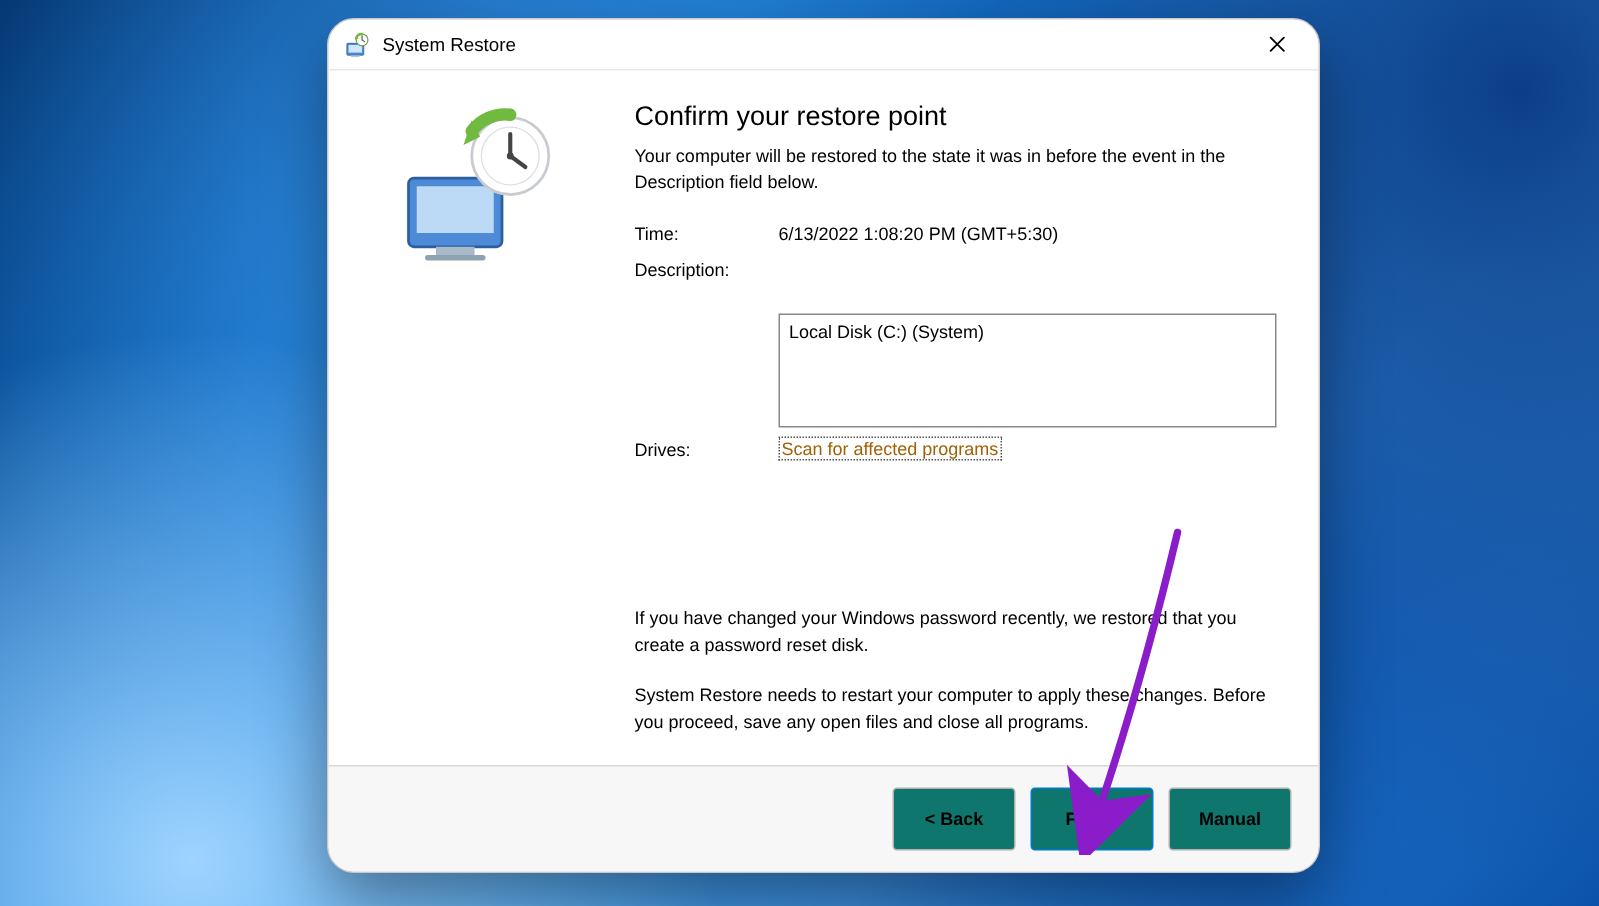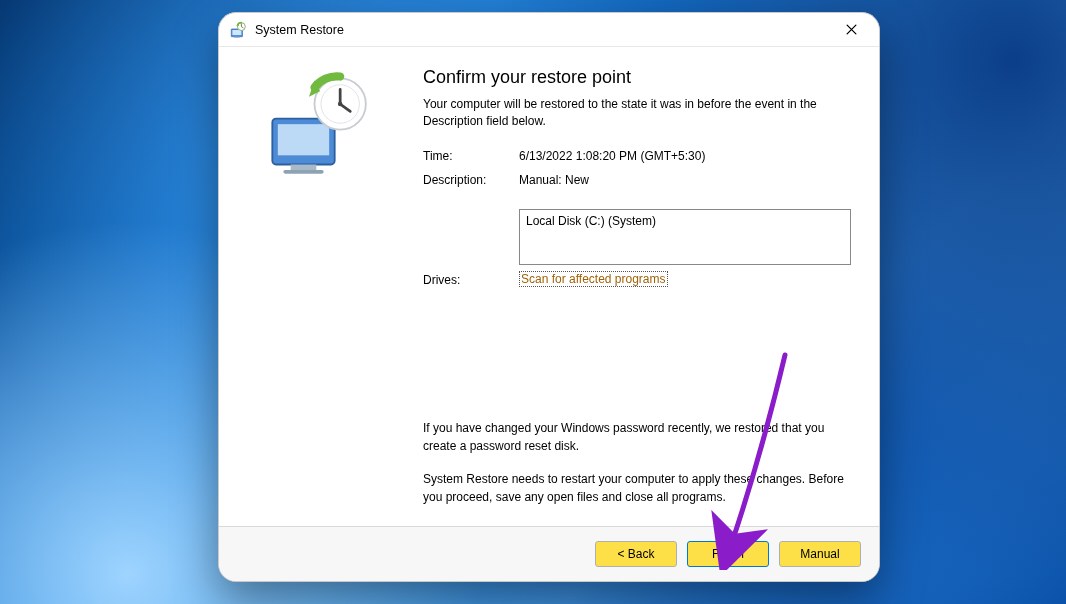--- a/index.html
+++ b/index.html
@@ -93,21 +93,21 @@
     display: flex;
     font-size: 12px;
     margin-bottom: 10px;
     align-items: flex-end;
   }
   .info-row .label { width: 96px; }
   .info-row .value { flex:1; }
   .drives-box {
     flex:1;
     border: 1px solid #888;
-    height: 56px;
+    height: 76px;
     padding: 4px 6px;
     font-size: 12px;
     background:#fff;
   }
   .scan-link {
     color: #a16207;
     font-size: 12px;
     border: 1px dotted #555;
     padding: 0 1px;
     display:inline-block;
@@ -126,29 +126,29 @@
   .button-bar {
     border-top: 1px solid #d9d9d9;
     padding: 14px 18px;
     background: #f7f7f7;
     display:flex;
     justify-content:flex-end;
     gap: 10px;
   }
   .btn {
     min-width: 82px;
-    height: 26px;
+    height: 42px;
     padding: 0 12px;
     font-size: 12px;
     font-family: inherit;
-    background: #fde047;
+    background: #0f766e;
     border: 1px solid #b0b0b0;
     border-radius: 3px;
     cursor: pointer;
-    display:flex; align-items:center; justify-content:center;
+    display:flex; align-items:center; justify-content:center;font-weight:bold;
   }
   .btn.primary {
     border: 1.5px solid #0078d4;
     border-radius: 3px;
   }
 
   
   .annotation-arrow {
     position:absolute;
     pointer-events:none;
@@ -205,21 +205,20 @@
       <div class="heading">Confirm your restore point</div>
       <div class="subtext">Your computer will be restored to the state it was in before the event in the Description field below.</div>
 
       <div class="info-row">
         <div class="label">Time:</div>
         <div class="value">6/13/2022 1:08:20 PM (GMT+5:30)</div>
       </div>
 
       <div class="info-row">
         <div class="label">Description:</div>
-        <div class="value">Manual: New</div>
       </div>
 
       <div class="info-row" style="margin-top:12px;">
         <div class="label">Drives:</div>
         <div style="flex:1;">
           <div class="drives-box">
             <span>Local Disk (C:) (System)</span>
           </div>
           <span class="scan-link">Scan for affected programs</span>
         </div>

